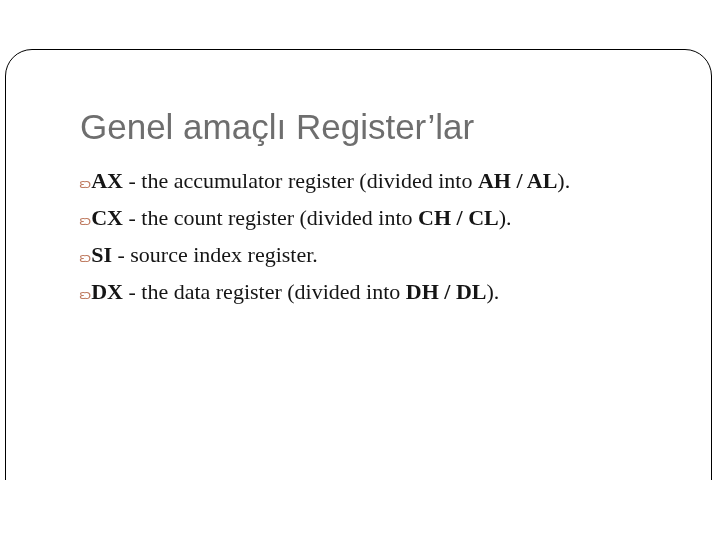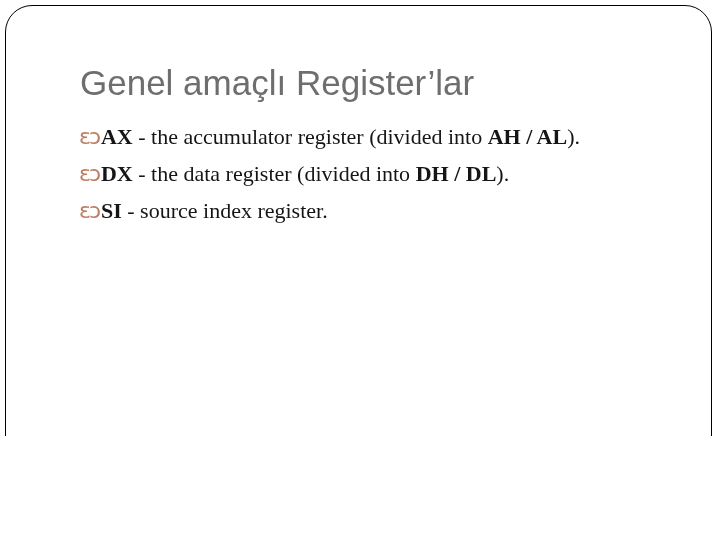--- a/index.html
+++ b/index.html
@@ -7,20 +7,21 @@
     padding: 0;
     background: #ffffff;
   }
   .slide {
     position: relative;
     width: 720px;
     height: 436px;
     background: #ffffff;
     overflow: hidden;
     font-family: "Liberation Serif", serif;
+    margin-top: 44px;
   }
   .frame {
     position: absolute;
     left: 5px;
     top: 5px;
     width: 707px;
     height: 523px;
     border: 1px solid var(--border, #000);
     border-radius: 27px;
     box-sizing: border-box;
@@ -49,21 +50,21 @@
   .bullet-line {
     height: 37px;
     line-height: 37px;
     font-size: 22px;
     color: var(--body, #151515);
     white-space: nowrap;
   }
   .bullet-glyph {
     color: var(--bullet, #c07d63);
     font-family: "DejaVu Sans", sans-serif;
-    font-size: 22px;
+    font-size: 13px;
     letter-spacing: -2px;
     margin-right: 2px;
   }
   .reg {
     font-weight: bold;
     text-align: center;
   }
   .page-badge {
     position: absolute;
     left: 10px;
@@ -85,20 +86,21 @@
 </head>
 <body>
 
 <div class="slide">
   <div class="frame"></div>
 
   <h1 class="title">Genel amaçlı Register’lar</h1>
 
   <ul class="bullets">
     <li class="bullet-line"><span class="bullet-glyph">ɛɔ</span><span class="reg">AX</span><span> - the accumulator register (divided into </span><span class="reg">AH / AL</span><span>).</span></li>
+    <li class="bullet-line"><span class="bullet-glyph">ɛɔ</span><span class="reg">CX</span><span> - the count register (divided into </span><span class="reg">CH / CL</span><span>).</span></li>
+    <li class="bullet-line"><span class="bullet-glyph">ɛɔ</span><span class="reg">SI</span><span> - source index register.</span><span class="reg"></span><span></span></li>
     <li class="bullet-line"><span class="bullet-glyph">ɛɔ</span><span class="reg">DX</span><span> - the data register (divided into </span><span class="reg">DH / DL</span><span>).</span></li>
-    <li class="bullet-line"><span class="bullet-glyph">ɛɔ</span><span class="reg">SI</span><span> - source index register.</span><span class="reg"></span><span></span></li>
   </ul>
 
   <div class="page-badge">
     <span>3</span>
   </div>
 </div>
 
 </body></html>

